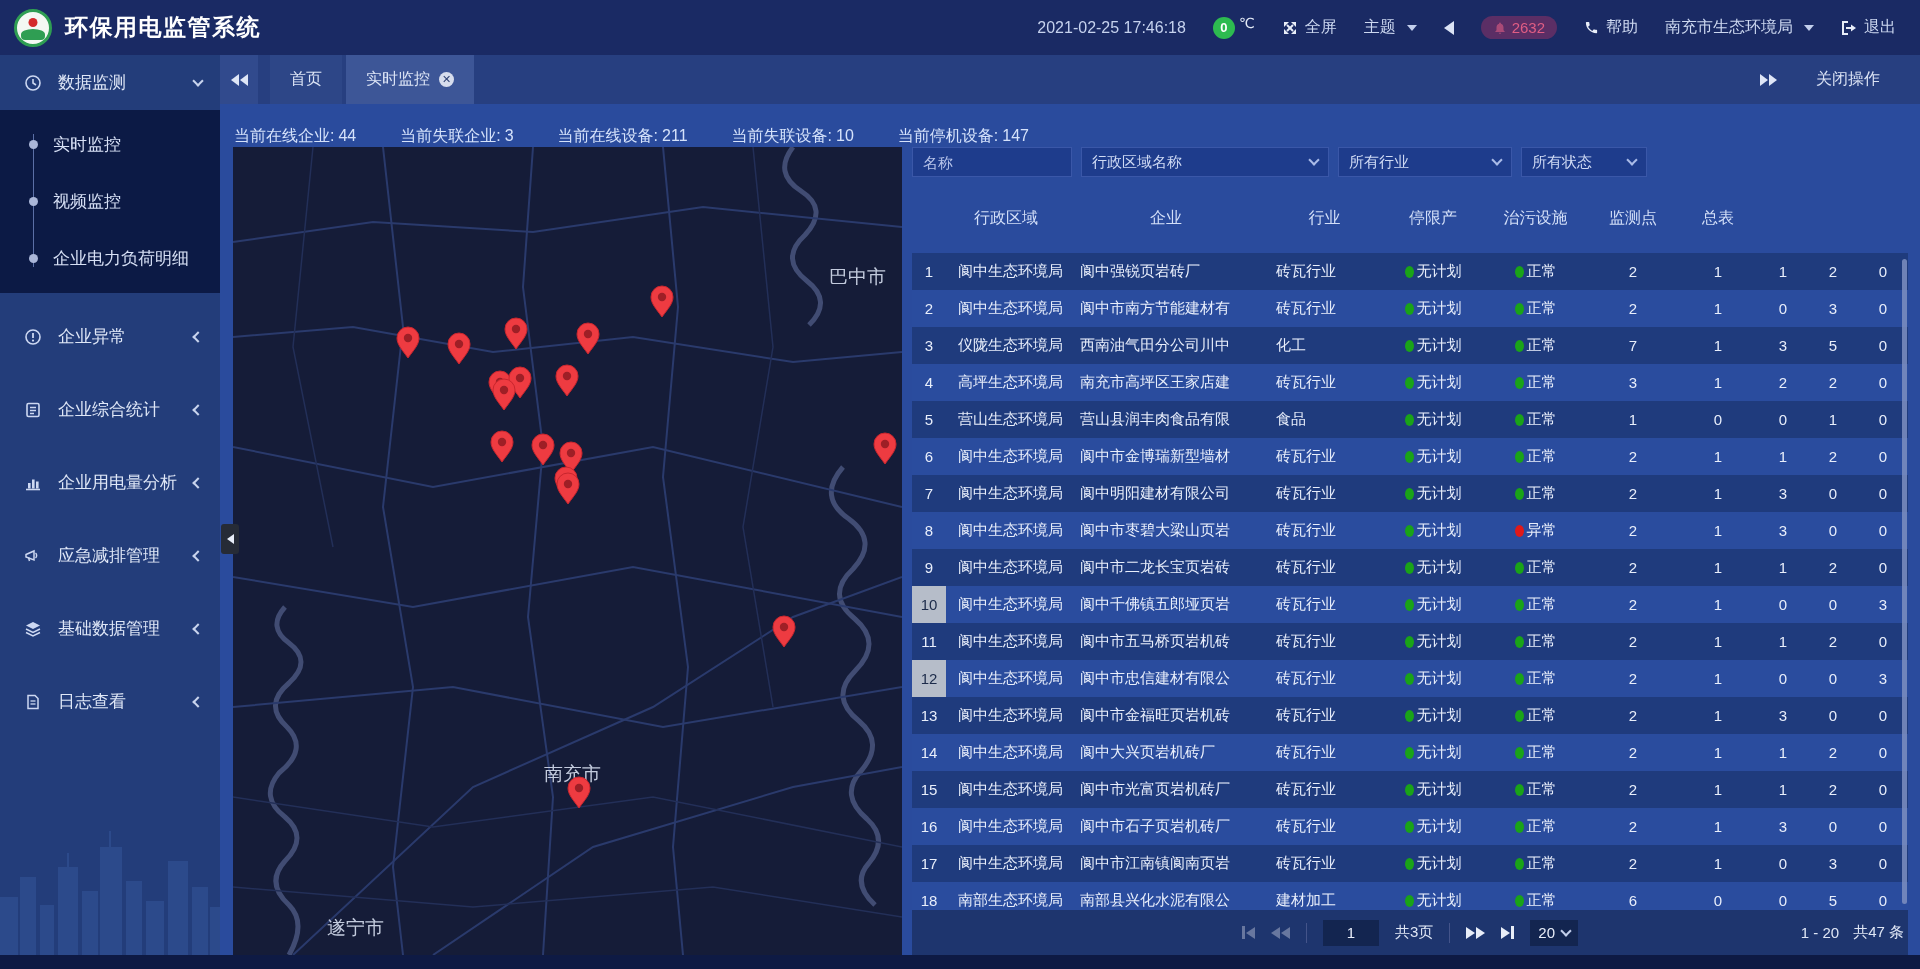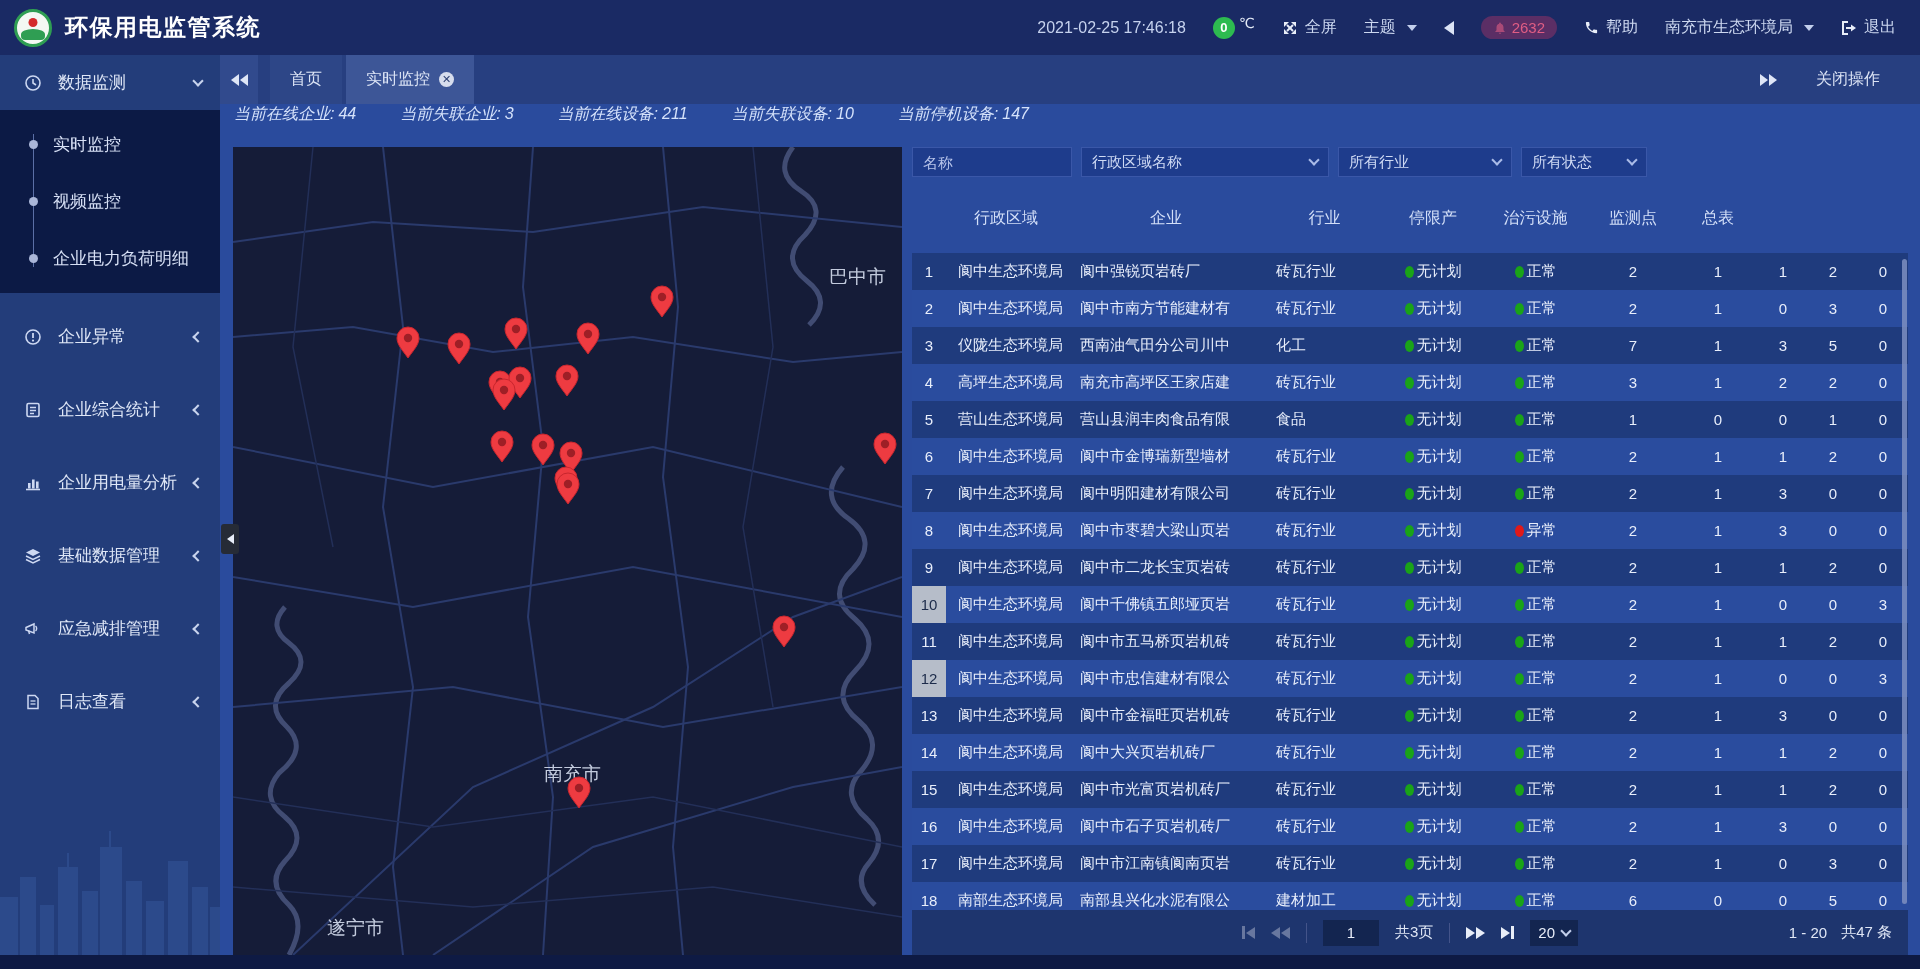--- a/index.html
+++ b/index.html
@@ -48,21 +48,21 @@
   .dbl-tri i { width:0; height:0; border-top:6px solid transparent; border-bottom:6px solid transparent; display:block; }
   .dbl-tri.l i { border-right:8px solid #dfe6f6; margin-left:1px; }
   .dbl-tri.r i { border-left:8px solid #dfe6f6; margin-right:1px; }
   .tab { display:flex; align-items:center; padding:0 20px; color:#dde5f6; font-size:16px; background:#2d4687; margin-right:4px; cursor:pointer; }
   .tab.active { background:#3d5697; gap:9px; }
   .tab-close { width:15px; height:15px; border-radius:50%; background:#d7dded; color:#2c3f72; font-size:11px; font-weight:bold; line-height:15px; text-align:center; cursor:pointer; }
   .tabbar-right { margin-left:auto; display:flex; align-items:center; gap:38px; padding-right:40px; color:#dbe3f4; font-size:16px; }
 
   
   .content { position:absolute; left:220px; top:104px; width:1700px; height:851px; background:#2a4b9d; }
-  .stats { position:absolute; left:0; top:0; width:1700px; height:43px; display:flex; align-items:flex-start; gap:44px; padding-left:14px; color:#d5e2fb; font-size:16px;font-style:italic; }
+  .stats { position:absolute; left:0; top:0; width:1700px; height:43px; display:flex; align-items:flex-end; gap:44px; padding-left:14px; color:#d5e2fb; font-size:16px; }
   .stat b { font-weight:normal; margin-left:4px; }
 
   
   .map-panel { position:absolute; left:13px; top:43px; width:669px; height:808px; background:#f9a8d4; overflow:hidden; }
   .map-panel svg { display:block; }
   .map-city { fill:#c3cbdd; font-size:19px; font-family:"Liberation Sans",sans-serif; }
 
   
   .rpanel { position:absolute; left:692px; top:43px; width:996px; height:808px; }
   .filters { position:absolute; left:0; top:0; width:996px; height:30px; display:flex; gap:9px; }
@@ -104,21 +104,21 @@
   .pg-ico { display:flex; align-items:center; gap:1px; cursor:pointer; }
   .pg-ico .bar { width:3px; height:13px; background:currentColor; display:block; }
   .pg-ico .tl { width:0; height:0; border-top:6.5px solid transparent; border-bottom:6.5px solid transparent; border-right:9px solid currentColor; display:block; }
   .pg-ico .tr { width:0; height:0; border-top:6.5px solid transparent; border-bottom:6.5px solid transparent; border-left:9px solid currentColor; display:block; }
   .pg-ico.disabled { color:#68779f; }
   .pg-ico.enabled { color:#e8edf8; }
   .pg-div { width:1px; height:20px; background:#44548a; }
   .pg-input { width:56px; height:26px; background:#132550; border:none; color:#e8edf8; text-align:center; font-size:15px; font-family:"Liberation Sans",sans-serif; }
   .pg-size { height:26px; background:#132550; color:#e8edf8; display:flex; align-items:center; padding:0 8px; gap:7px; cursor:pointer;text-align:center; }
   .pg-size .sel-chev { margin-left:0; border-color:#c3cfec; }
-  .pg-right { position:absolute; right:16px; top:0; height:45px; display:flex; align-items:center; gap:14px; color:#dfe6f5; }
+  .pg-right { position:absolute; right:4px; top:0; height:45px; display:flex; align-items:center; gap:14px; color:#dfe6f5; }
 
   .footer-strip { position:absolute; left:0; top:955px; width:1920px; height:14px; background:#0e1a44; }
 </style>
 </head>
 <body>
 
 <div class="app">
 
   <header class="hdr">
     <div class="hdr-left">
@@ -234,37 +234,37 @@
             <rect x="8" y="5.5" width="2.6" height="9" fill="#cdd8f2"></rect>
             <rect x="12" y="7.5" width="2.6" height="7" fill="#cdd8f2"></rect>
           </svg>
       </span>
       <span>企业用电量分析</span>
       <span class="chev left"></span>
     </div>
     <div class="nav-group" style="margin-top:18px;">
       <span class="gicon">
         <svg width="18" height="18" viewBox="0 0 18 18">
+            <path d="M2 7.5 L10 4 L10 13 L2 10 Z" fill="none" stroke="#cdd8f2" stroke-width="1.5"></path>
+            <path d="M11.5 6 C13 7 13 10 11.5 11" fill="none" stroke="#cdd8f2" stroke-width="1.5"></path>
+            <line x1="4.5" y1="10.5" x2="5.5" y2="14" stroke="#cdd8f2" stroke-width="1.5"></line>
+          </svg>
+      </span>
+      <span>应急减排管理</span>
+      <span class="chev left"></span>
+    </div>
+    <div class="nav-group" style="margin-top:18px;">
+      <span class="gicon">
+        <svg width="18" height="18" viewBox="0 0 18 18">
             <path d="M9 2 L16 5.5 L9 9 L2 5.5 Z" fill="#cdd8f2"></path>
             <path d="M2 9 L9 12.5 L16 9" fill="none" stroke="#cdd8f2" stroke-width="1.5"></path>
             <path d="M2 12.5 L9 16 L16 12.5" fill="none" stroke="#cdd8f2" stroke-width="1.5"></path>
           </svg>
       </span>
       <span>基础数据管理</span>
-      <span class="chev left"></span>
-    </div>
-    <div class="nav-group" style="margin-top:18px;">
-      <span class="gicon">
-        <svg width="18" height="18" viewBox="0 0 18 18">
-            <path d="M2 7.5 L10 4 L10 13 L2 10 Z" fill="none" stroke="#cdd8f2" stroke-width="1.5"></path>
-            <path d="M11.5 6 C13 7 13 10 11.5 11" fill="none" stroke="#cdd8f2" stroke-width="1.5"></path>
-            <line x1="4.5" y1="10.5" x2="5.5" y2="14" stroke="#cdd8f2" stroke-width="1.5"></line>
-          </svg>
-      </span>
-      <span>应急减排管理</span>
       <span class="chev left"></span>
     </div>
     <div class="nav-group" style="margin-top:18px;">
       <span class="gicon">
         <svg width="18" height="18" viewBox="0 0 18 18">
             <path d="M4 2.5 H11 L14 5.5 V15.5 H4 Z" fill="none" stroke="#cdd8f2" stroke-width="1.5"></path>
             <line x1="6.5" y1="8" x2="11.5" y2="8" stroke="#cdd8f2" stroke-width="1.3"></line>
             <line x1="6.5" y1="11" x2="11.5" y2="11" stroke="#cdd8f2" stroke-width="1.3"></line>
           </svg>
       </span>

